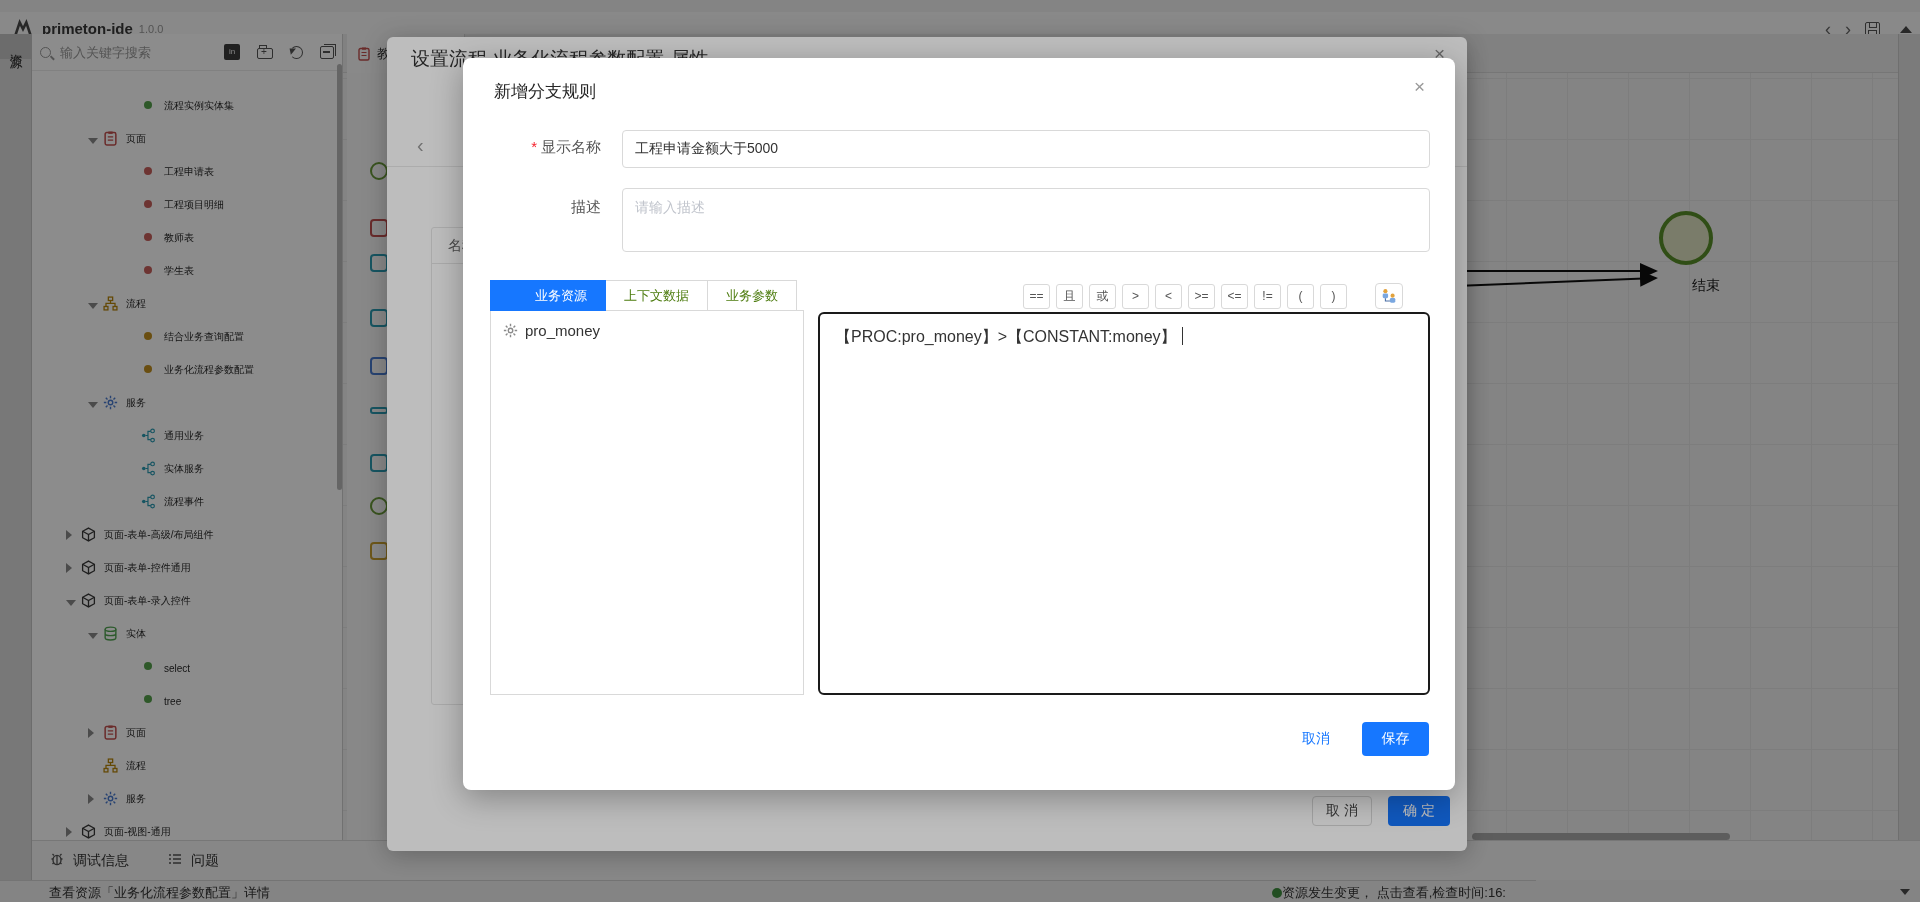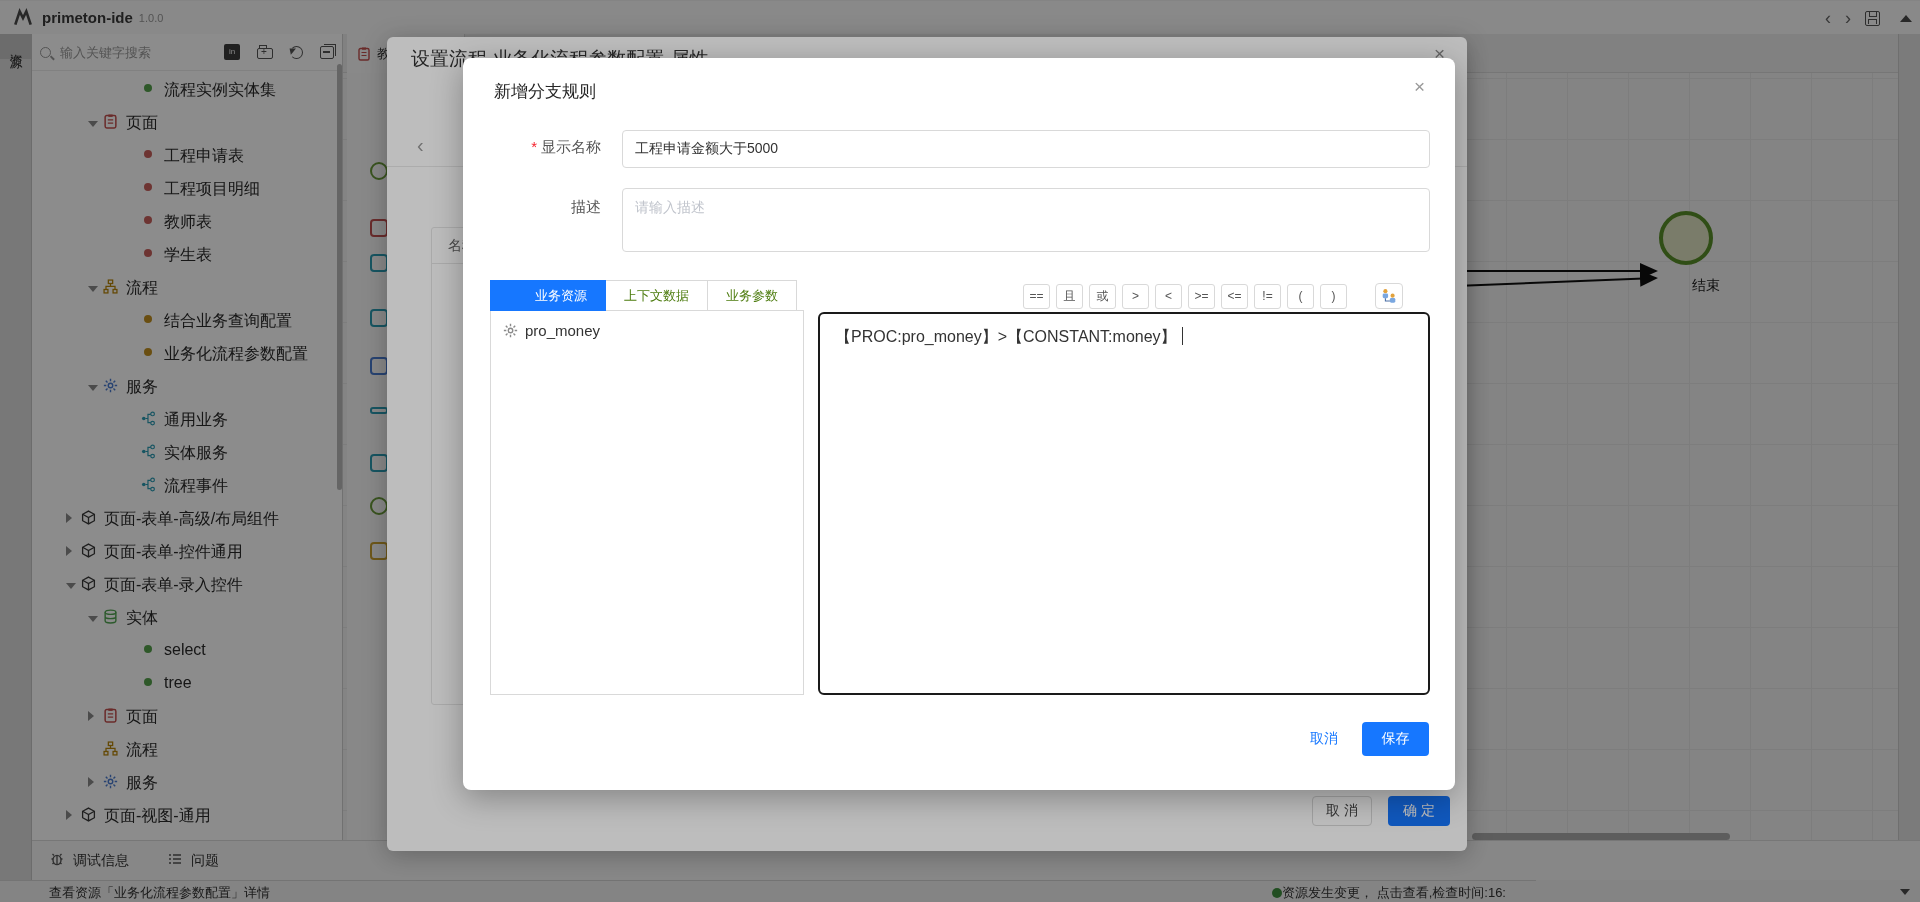--- a/index.html
+++ b/index.html
@@ -1,20 +1,20 @@
 <!DOCTYPE html>
 <html><head>
 <meta charset="utf-8">
 <style>
   html,body{margin:0;padding:0;background:#222;}
   *{box-sizing:border-box;font-family:"Liberation Sans","DejaVu Sans",sans-serif;}
   .screen{position:relative;width:1920px;height:902px;background:#f0f0f0;overflow:hidden;}
 
   
-  .titlebar{position:absolute;left:0;top:1px;width:1920px;height:34px;background:#fafafa;border-bottom:1px solid #ddd;display:flex;align-items:center;}
+  .titlebar{position:absolute;left:0;top:12px;width:1920px;height:34px;background:#fafafa;border-bottom:1px solid #ddd;display:flex;align-items:center;}
   .logo{width:22px;height:22px;margin-left:12px;}
   .appname{margin-left:8px;font-size:15px;font-weight:bold;color:#3a3a3a;}
   .appver{margin-left:6px;font-size:11px;color:#999;}
   .tb-right{position:absolute;right:40px;top:0;height:34px;display:flex;align-items:center;gap:14px;color:#666;}
   .navchar{font-size:18px;color:#666;line-height:1;}
   .floppy{width:15px;height:15px;border:1.6px solid #555;border-radius:2px;position:relative;}
   .floppy:before{content:"";position:absolute;left:3px;top:0;width:6px;height:4px;border:1.2px solid #555;border-top:none;}
   .floppy:after{content:"";position:absolute;left:2px;bottom:1px;width:7px;height:4px;border:1.2px solid #555;border-bottom:none;}
   .caret-up{width:0;height:0;border-left:6px solid transparent;border-right:6px solid transparent;border-bottom:7px solid #4a4a4a;position:absolute;right:8px;top:14px;}
 
@@ -34,21 +34,21 @@
   .ic-import{background:#3c3c3c;border-radius:2px;color:#eee;font-size:8px;line-height:16px;text-align:center;}
   .ic-folderplus{border:1.5px solid #555;border-radius:2px;margin-top:3px;height:11px;position:relative;}
   .ic-folderplus:before{content:"";position:absolute;left:1px;top:-4px;width:6px;height:3px;border:1.5px solid #555;border-bottom:none;}
   .ic-folderplus:after{content:"+";position:absolute;left:3px;top:-3px;font-size:10px;color:#555;}
   .ic-refresh{border:1.6px solid #555;border-radius:50%;width:13px;height:13px;margin-top:1px;border-left-color:transparent;position:relative;}
   .ic-refresh:after{content:"";position:absolute;left:-2px;top:-1px;border-top:4px solid transparent;border-bottom:4px solid transparent;border-right:5px solid #555;transform:rotate(40deg);}
   .ic-collapse{border:1.5px solid #555;border-radius:2px;width:14px;height:13px;margin-top:1px;position:relative;}
   .ic-collapse:before{content:"";position:absolute;left:2px;top:4px;width:7px;height:1.5px;background:#555;}
   .ic-collapse:after{content:"";position:absolute;left:3px;top:-3px;width:11px;height:11px;border-top:1.5px solid #555;border-right:1.5px solid #555;}
   .tree{position:relative;padding-top:9px;height:770px;overflow:hidden;}
-  .trow{height:33px;display:flex;align-items:flex-start;font-size:16px;color:#2b2b2b;}
+  .trow{height:33px;display:flex;align-items:flex-end;font-size:10px;color:#2b2b2b;}
   .trow.lv0{padding-left:34px;}
   .trow.lv1{padding-left:56px;}
   .trow.lv2{padding-left:94px;}
   .exp{width:14px;flex:none;display:inline-block;}
   .exp.open:before{content:"";display:inline-block;border-left:5px solid transparent;border-right:5px solid transparent;border-top:6px solid #8a8a8a;}
   .exp.closed:before{content:"";display:inline-block;border-top:5px solid transparent;border-bottom:5px solid transparent;border-left:6px solid #8a8a8a;}
   .ticon{width:16px;height:16px;margin-right:8px;flex:none;display:inline-flex;align-items:center;justify-content:center;}
   .ticon svg{width:15px;height:15px;}
   .dot{width:8px;height:8px;border-radius:50%;display:inline-block;}
   .dot.g{background:#56a14c;} .dot.r{background:#c8605c;} .dot.o{background:#c1901f;}
@@ -114,21 +114,21 @@
   .m-tab{padding:0 18px;display:flex;align-items:center;font-size:13px;color:#4d7c0f;background:#fff;border:1px solid #d9d9d9;border-left:none;}
   .m-tab:first-child{border-left:1px solid #d9d9d9;}
   .m-tab.active{color:#fff;border-color:transparent;}
   .m-ops{position:absolute;left:560px;top:225px;width:402px;display:flex;align-items:center;gap:6px;}
   .op{min-width:27px;height:25px;border:1px solid #d9d9d9;border-radius:3px;background:#fff;font-size:12px;color:#555;display:flex;align-items:center;justify-content:center;padding:0 5px;}
   .op-vars{margin-left:22px;width:28px;height:26px;border:1px solid #d9d9d9;border-radius:4px;display:flex;align-items:center;justify-content:center;}
   .m-list{position:absolute;left:27px;top:252px;width:314px;height:385px;border:1px solid #d9d9d9;background:#fff;}
   .m-list-item{display:flex;align-items:center;gap:7px;padding:11px 12px;font-size:15px;color:#333;}
   .m-expr{position:absolute;left:355px;top:254px;width:612px;height:383px;border:2px solid #1a1a1a;border-radius:6px;padding:13px 15px;font-size:16px;color:#333;}
   .cursorbar{display:inline-block;width:1.5px;height:18px;background:#333;vertical-align:-3px;margin-left:5px;}
-  .m-footer{position:absolute;right:26px;top:664px;display:flex;align-items:center;gap:18px;}
+  .m-footer{position:absolute;right:26px;top:664px;display:flex;align-items:center;gap:26px;}
   .m-cancel{font-size:14px;background:none;border:none;}
   .m-save{height:34px;min-width:67px;border:none;border-radius:4px;color:#fff;font-size:14px;padding:0 18px;}
 </style>
 </head>
 <body>
 
 <div class="screen">
 
   <div class="titlebar">
     <svg class="logo" viewBox="0 0 20 20">

